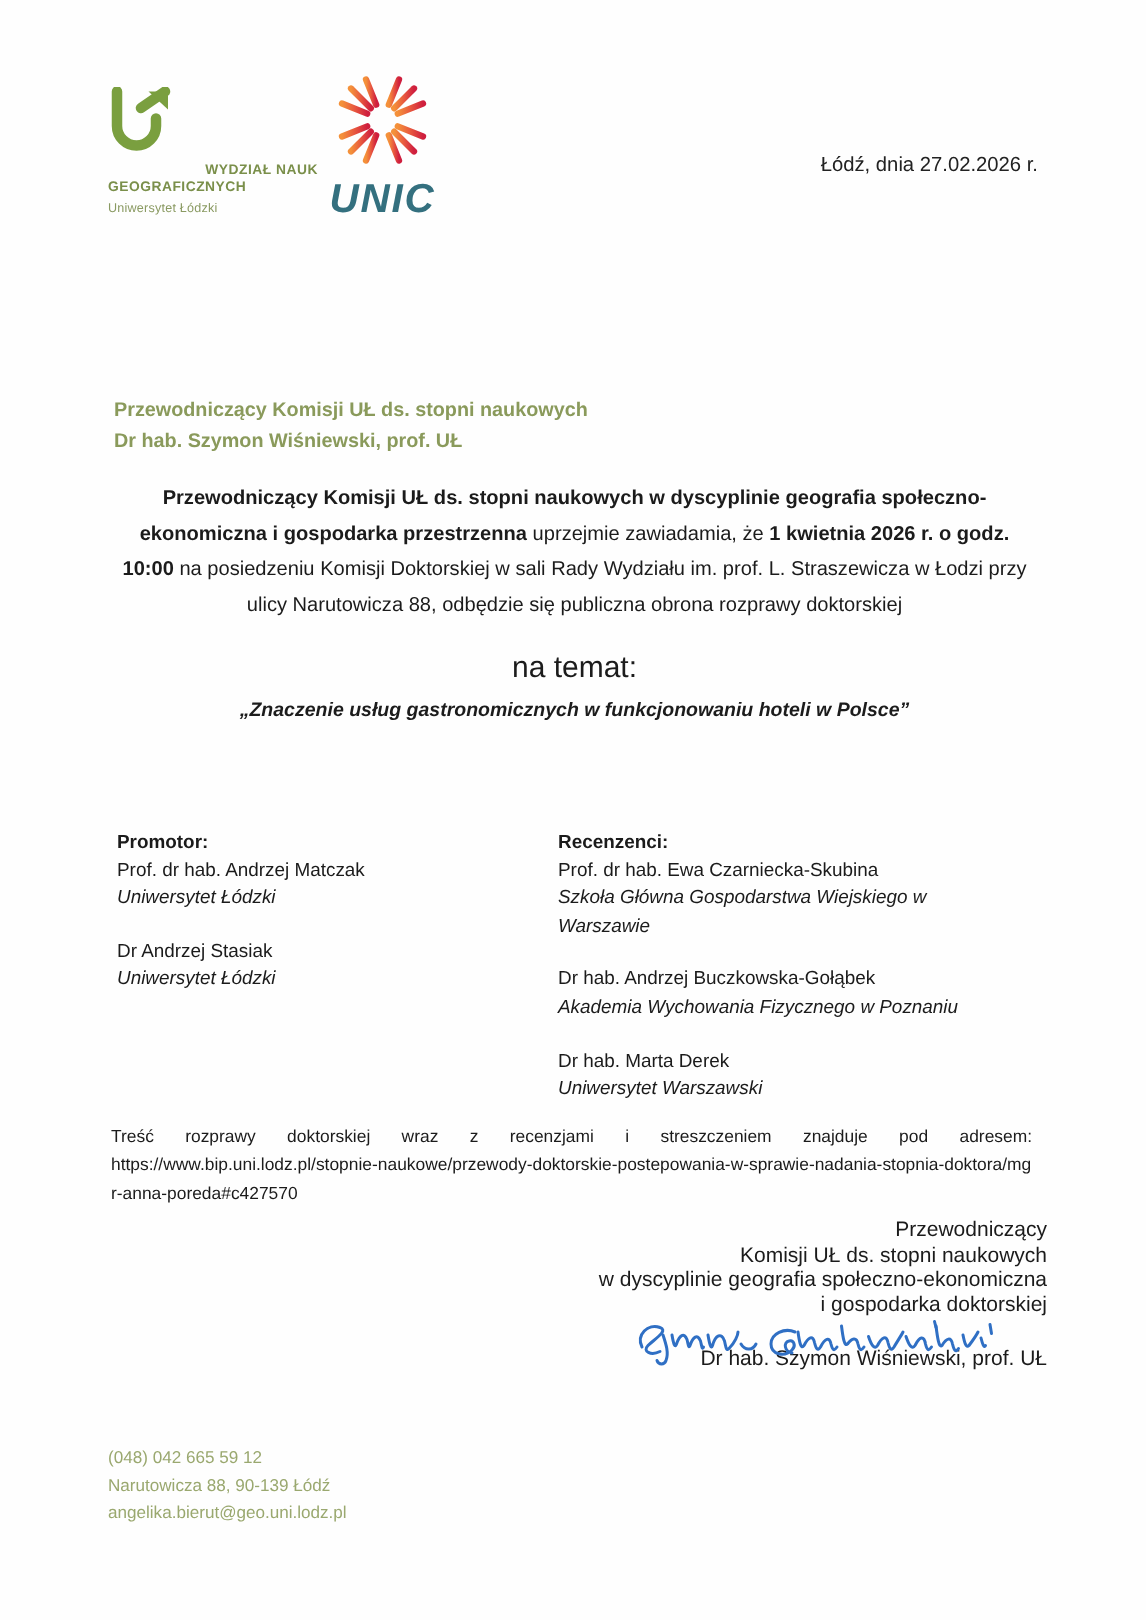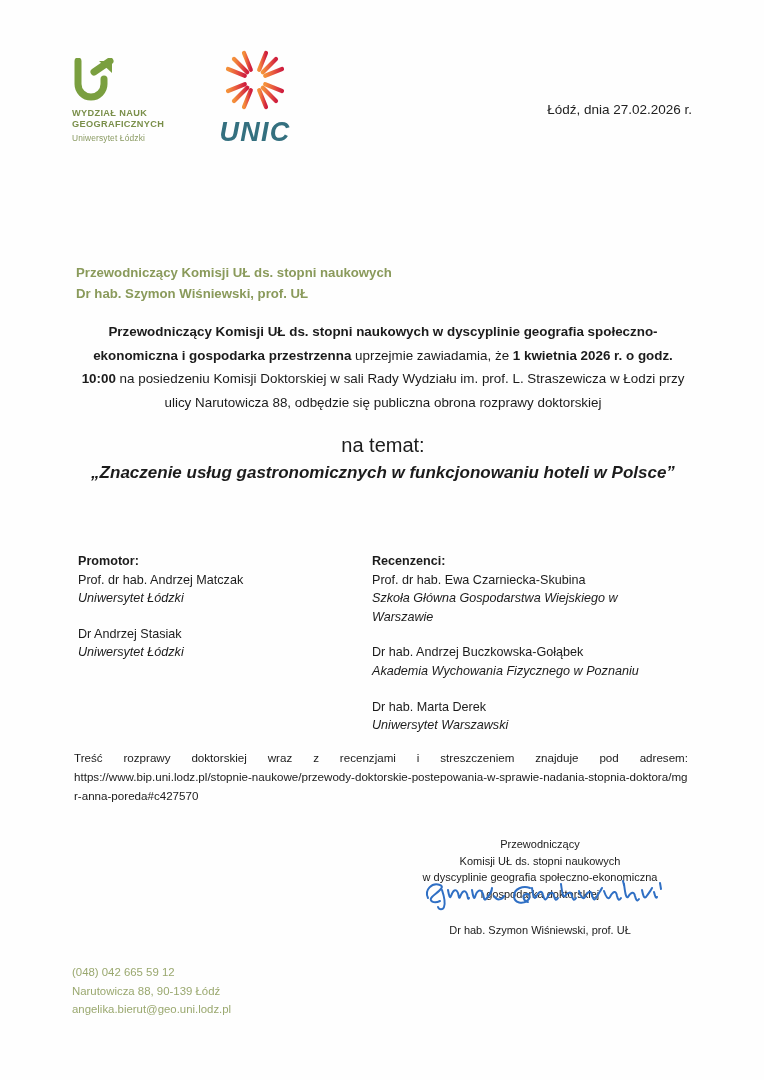--- a/index.html
+++ b/index.html
@@ -42,21 +42,21 @@
   }
   .logo-wng .wng-line1,
   .logo-wng .wng-line2 {
     font-size: 9.2px;
     font-weight: bold;
     letter-spacing: 0.35px;
     color: #7a8f4a;
     line-height: 11px;
     white-space: nowrap;
   }
-  .logo-wng .wng-line1 { margin-top: 6px; }
+  .logo-wng .wng-line1 { margin-top: 6px; text-align: right; }
   .logo-wng .wng-sub {
     font-size: 8.4px;
     color: #8a9a62;
     letter-spacing: 0.15px;
     line-height: 12px;
     margin-top: 1.5px;
     white-space: nowrap;
   }
 
   .logo-unic {
@@ -123,21 +123,21 @@
     font-weight: bold;
     font-style: italic;
     line-height: 24px;
   }
   .candidate .natemat {
     font-size: 20px;
     line-height: 24px;
     margin-top: 1px;
   }
   .candidate .title {
-    font-size: 17px;
+    font-size: 13px;
     font-weight: bold;
     font-style: italic;
     line-height: 26px;
     margin-top: 3px;
     white-space: nowrap;
   }
 
   
   .committee {
     position: absolute;
@@ -173,24 +173,24 @@
     line-height: 19px;
     color: #1b1b1b;
   }
   .urlblock .lead { text-align: justify; text-align-last: justify; }
   .urlblock .link { word-break: break-all; }
 
   
   .signature {
     position: absolute;
     left: 382px;
-    top: 836px;
+    top: 811px;
     width: 316px;
-    text-align: center;
-    font-size: 11px;
+    text-align: right;
+    font-size: 14px;
     line-height: 16.5px;
     color: #1b1b1b;
   }
   .sig-scrawl {
     position: absolute;
     left: 418px;
     top: 876px;
     width: 250px;
     height: 36px;
     pointer-events: none;

